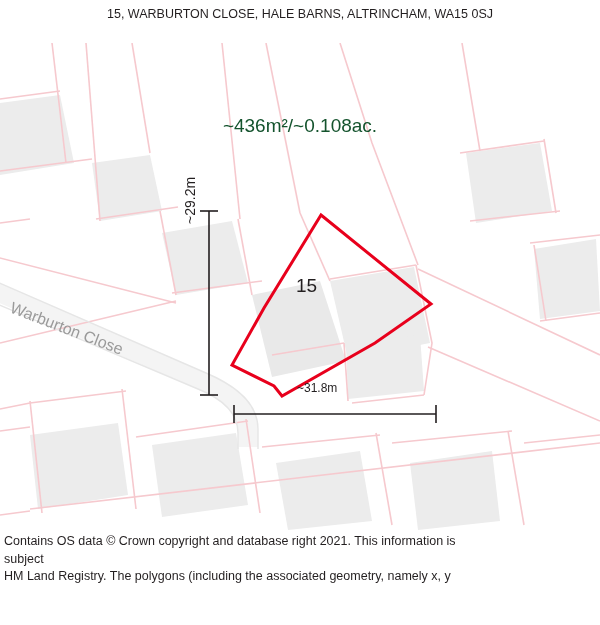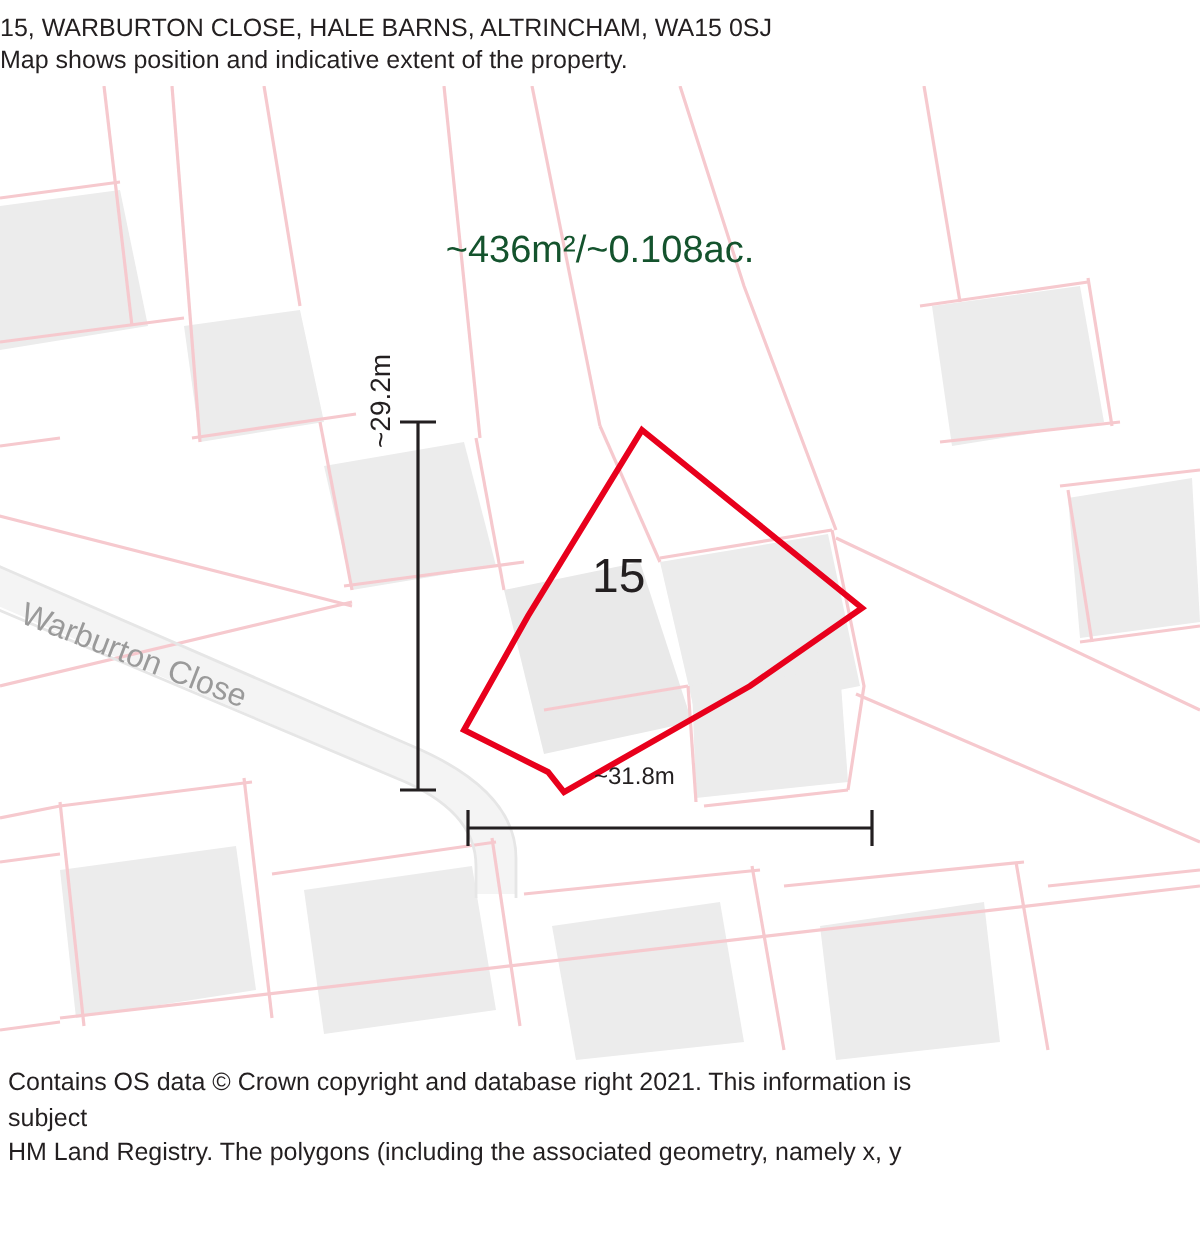--- a/index.html
+++ b/index.html
@@ -14,21 +14,21 @@
     color: #231f20;
     overflow: hidden;
     position: relative;
   }
   .page {
     width: 600px;
     height: 625px;
     position: relative;
   }
   .header {
-    text-align: left;
+    text-align: center;
     padding-top: 6px;
   }
   .header .title {
     font-size: 12.5px;
     line-height: 16px;
     color: #231f20;
   }
   .header .subtitle {
     font-size: 12.5px;
     line-height: 16px;
@@ -52,21 +52,21 @@
     left: 0;
     width: 600px;
     text-align: center;
     font-size: 19px;
     color: #14532d;
   }
   .plot-num {
     position: absolute;
     left: 296px;
     top: 275px;
-    font-size: 24px;
+    font-size: 19px;
     color: #231f20;
   }
   .dim-v {
     position: absolute;
     left: 182px;
     top: 224px;
     font-size: 14px;
     color: #231f20;
     transform: rotate(-90deg);
     transform-origin: left top;
@@ -113,21 +113,20 @@
     background: #ffffff;
   }
 </style>
 </head>
 <body>
 
 <div class="page">
 
   <div class="header">
     <div class="title">15, WARBURTON CLOSE, HALE BARNS, ALTRINCHAM, WA15 0SJ</div>
-    <div class="subtitle">Map shows position and indicative extent of the property.</div>
   </div>
 
   <div class="map-wrap">
     <svg class="map-svg" width="600" height="487" viewBox="0 0 600 487" xmlns="http://www.w3.org/2000/svg">
 
       <rect x="0" y="0" width="600" height="487" fill="#ffffff"></rect>
 
       <g>
         <polygon points="0,60 60,52 74,120 0,132" fill="#ececec"></polygon>
         <polygon points="92,120 150,112 162,168 100,178" fill="#ececec"></polygon>

